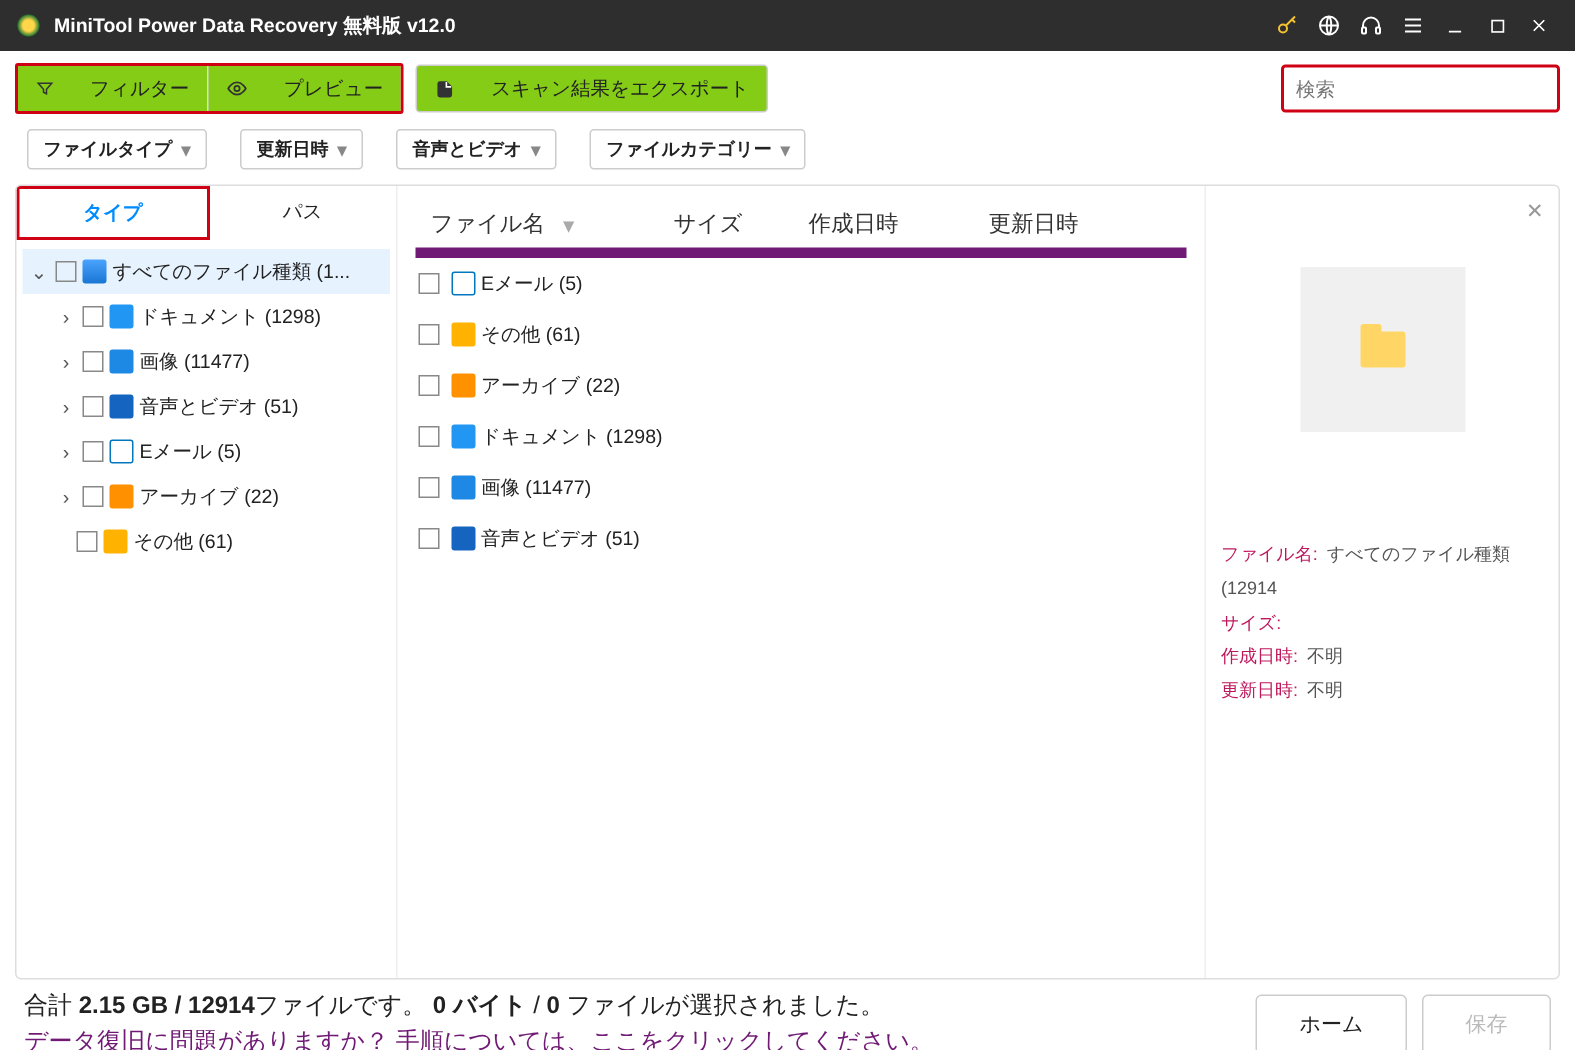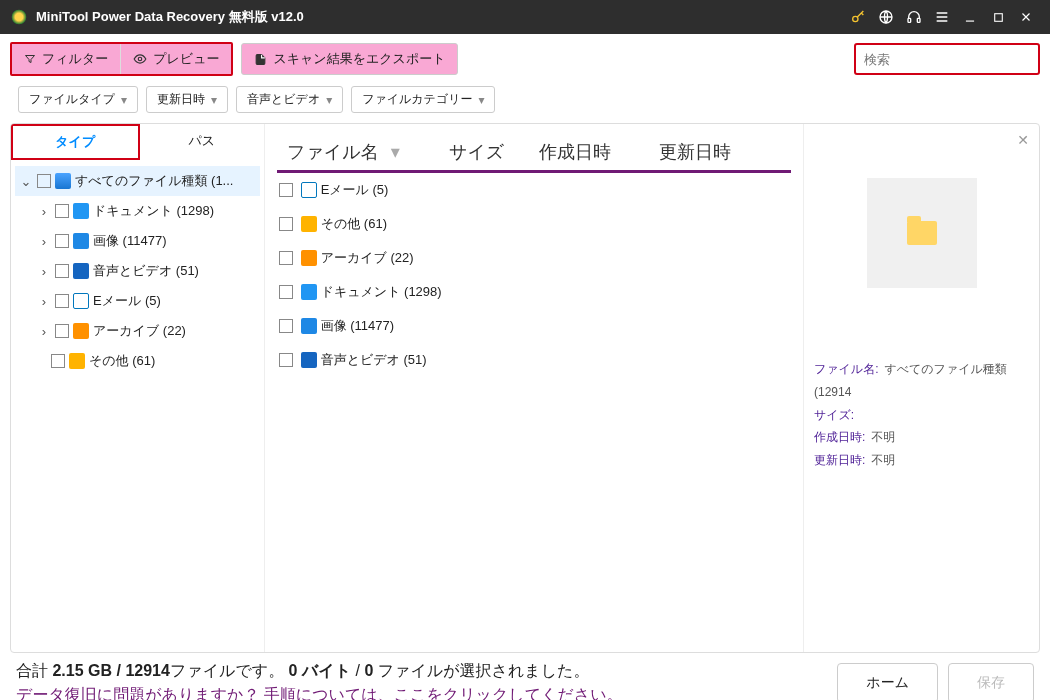--- a/index.html
+++ b/index.html
@@ -5,28 +5,28 @@
 * { box-sizing: border-box; margin: 0; padding: 0; font-family: "Meiryo", "Segoe UI", Arial, sans-serif; }
 body { width: 1050px; height: 700px; background: #fff; font-size: 12px; color: #222; }
 .titlebar { height: 34px; background: #2e2e2e; color: #fff; display: flex; align-items: center; padding: 0 10px; }
 .titlebar .logo { width:18px;height:18px;background:radial-gradient(circle,#ffd54a 30%,#2e7d32 55%, transparent 60%);border-radius:50%; margin-right:8px;}
 .titlebar .title { font-weight: bold; font-size: 13px; flex: 0 0 auto; }
 .titlebar .spacer { flex: 1; }
 .titlebar .ticon { width: 28px; height: 28px; display:flex;align-items:center;justify-content:center; cursor:pointer;}
 .titlebar svg { stroke:#fff; fill:none; }
 .key svg { stroke:#f4c330; }
 .toolbar { height: 50px; display:flex; align-items:center; padding:8px 10px; gap:8px; }
-.btn { border:1px solid #ccc; padding:6px 12px; background:#f9a8d4; border-radius:3px; display:flex; align-items:center; gap:6px; cursor:pointer; font-size:13px;}
+.btn { border:1px solid #ccc; padding:6px 12px; background:#84cc16; border-radius:3px; display:flex; align-items:center; gap:24px; cursor:pointer; font-size:13px;}
 .btn svg { stroke:#333; fill:none; }
 .red-box { border:2px solid #d00015; border-radius:2px; display:flex; }
 .red-box .btn { border:none; border-radius:0; }
 .red-box .btn + .btn { border-left:1px solid #ddd; }
 .search-wrap { margin-left:auto; border:2px solid #d00015; width:186px; height:32px; display:flex; align-items:center; padding:0 8px; border-radius:3px;}
 .search-wrap input { border:none; outline:none; flex:1; font-size:13px; background:transparent;}
-.filter-row { display:flex; gap:8px; padding: 2px 18px 10px; }
+.filter-row { display:flex; gap:22px; padding: 2px 18px 10px; font-weight: bold; }
 .chip { border:1px solid #ccc; border-radius:3px; padding:4px 10px; font-size:12px; display:flex; align-items:center; gap:4px; cursor:pointer; background:#fff;}
 .chip .car { margin-left:2px; color:#888;}
 .body-area { display:flex; height:530px; border:1px solid #ddd; margin:0 10px; border-radius:4px; overflow:hidden;}
 .sidebar { width:254px; border-right:1px solid #eee; display:flex; flex-direction:column;}
 .tabs { display:flex; height:36px;}
 .tab { flex:1; display:flex; align-items:center; justify-content:center; font-size:13px; cursor:pointer; border-bottom:2px solid transparent;}
 .tab.active { color:#008cff; font-weight:bold; border:2px solid #d00015;}
 .tree { padding:6px 4px; overflow:auto; flex:1;}
 .tree-row { display:flex; align-items:center; gap:4px; padding:6px 4px; cursor:pointer; font-size:13px;}
 .tree-row.selected { background:#e6f3ff; }
@@ -36,34 +36,34 @@
 .fi-monitor{background:linear-gradient(#4aa3ff,#1976d2);}
 .fi-doc{background:#2196f3;}
 .fi-img{background:#1e88e5;}
 .fi-av{background:#1565c0;}
 .fi-mail{background:#fff;border:1px solid #0277bd;}
 .fi-arc{background:#ff9100;}
 .fi-oth{background:#ffb300;}
 .main { flex:1; display:flex;}
 .file-area { flex:1; padding:10px 12px; }
 .preview-area { width:236px; border-left:1px solid #eee; padding:10px; position:relative;}
-.th-row { display:flex; align-items:center; border-bottom:3px solid #701a75; padding:6px 2px; color:#333; font-size:18px;}
+.th-row { display:flex; align-items:center; border-bottom:7px solid #701a75; padding:6px 2px; color:#333; font-size:15px;}
 .th-row .col-name{ flex:0 0 170px; display:flex; align-items:center; gap:8px;}
 .th-row .col-size{ flex:0 0 90px;}
 .th-row .col-create{ flex:0 0 120px;}
 .th-row .col-update{ flex:1;}
 .sort-caret{color:#aaa;margin-left:4px;}
 .row { display:flex; align-items:center; padding:8px 2px; font-size:13px;}
 .row .cb{ width:14px;height:14px;border:1px solid #888; margin-right:8px;}
 .preview-img { width:110px; height:110px; background:#f0f0f0; margin:44px auto 0; display:flex; align-items:center; justify-content:center;}
 .preview-img .folder { width:30px;height:24px;background:#ffd666; position:relative; border-radius:2px;}
 .preview-img .folder::before{content:"";position:absolute;top:-5px;left:0;width:14px;height:6px;background:#ffd666;border-radius:2px 2px 0 0;}
 .close-x{position:absolute;top:8px;right:10px;color:#999;cursor:pointer;font-size:14px;}
 .meta{margin-top:70px;font-size:12px;line-height:1.9;}
-.meta .ml{display:inline-block;color:#4c1d95;}
+.meta .ml{display:inline-block;color:#be185d;}
 .meta .mv{color:#555;margin-left:6px;}
 .footer { height:60px; display:flex; align-items:center; padding:8px 16px; }
 .footer-left { font-size:16px; line-height:1.5; }
 .footer-left a{color:#701a75;text-decoration:underline;cursor:pointer;}
 .footer .spacer{flex:1;}
 .btn-lg{border:1px solid #ccc;padding:10px 28px;border-radius:4px;font-size:14px;margin-left:10px;cursor:pointer;background:#fff;}
 .btn-lg.disabled{color:#bbb;}
 b{font-weight:bold;}
 </style>
 </head>

